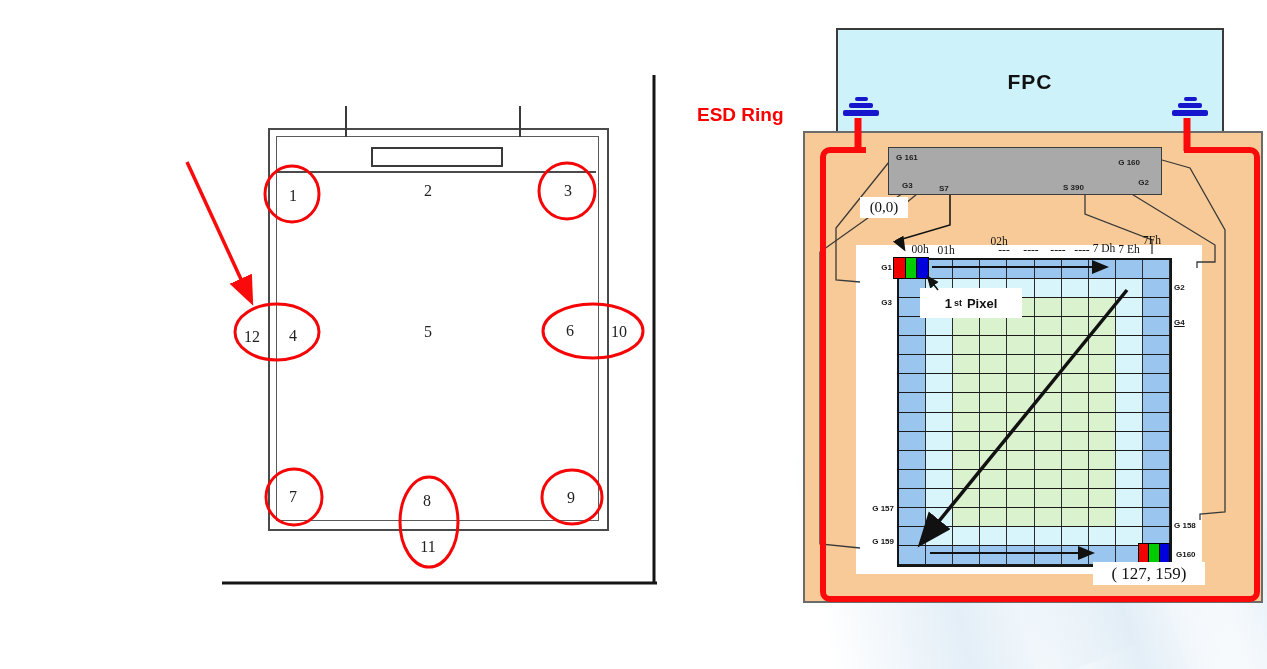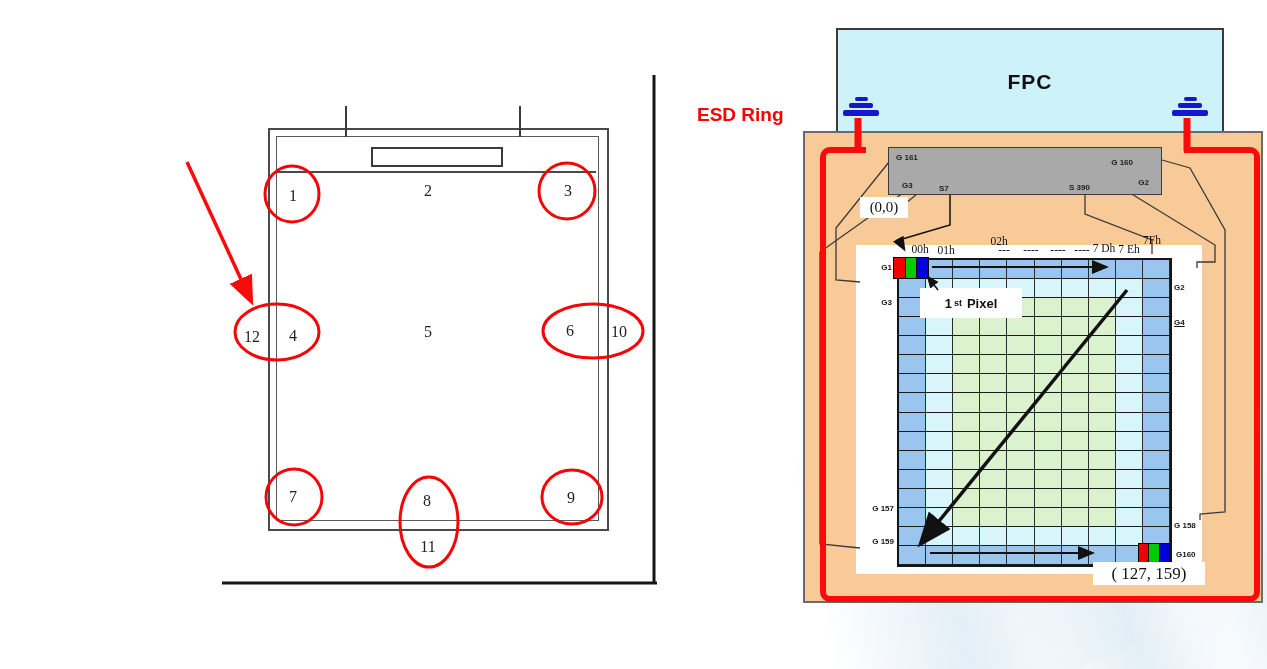--- a/index.html
+++ b/index.html
@@ -137,25 +137,25 @@
     <div class="b3"></div>
   </div>
   <div class="ground" style="left:1170px;top:97px;">
     <div class="b1"></div>
     <div class="b2"></div>
     <div class="b3"></div>
   </div>
 
   <div class="abs driver-ic">
     <span class="pad" style="left:7px;top:5px;">G 161</span>
-    <span class="pad" style="right:28px;top:10px;text-align:right;">G 160</span>
+    <span class="pad" style="right:21px;top:10px;text-align:right;">G 160</span>
     <span class="pad" style="left:13px;bottom:4px;">G3</span>
     <span class="pad" style="right:12px;bottom:7px;">G2</span>
     <span class="pad" style="left:50px;bottom:1px;">S7</span>
-    <span class="pad" style="left:180px;bottom:2px;">S 390</span>
+    <span class="pad" style="left:174px;bottom:2px;">S 390</span>
   </div>
 
   <div class="abs" id="pixel-grid">
       <div class="cell" style="background: rgb(154, 197, 239);"></div>
       <div class="cell" style="background: rgb(154, 197, 239);"></div>
       <div class="cell" style="background: rgb(154, 197, 239);"></div>
       <div class="cell" style="background: rgb(154, 197, 239);"></div>
       <div class="cell" style="background: rgb(154, 197, 239);"></div>
       <div class="cell" style="background: rgb(154, 197, 239);"></div>
       <div class="cell" style="background: rgb(154, 197, 239);"></div>

